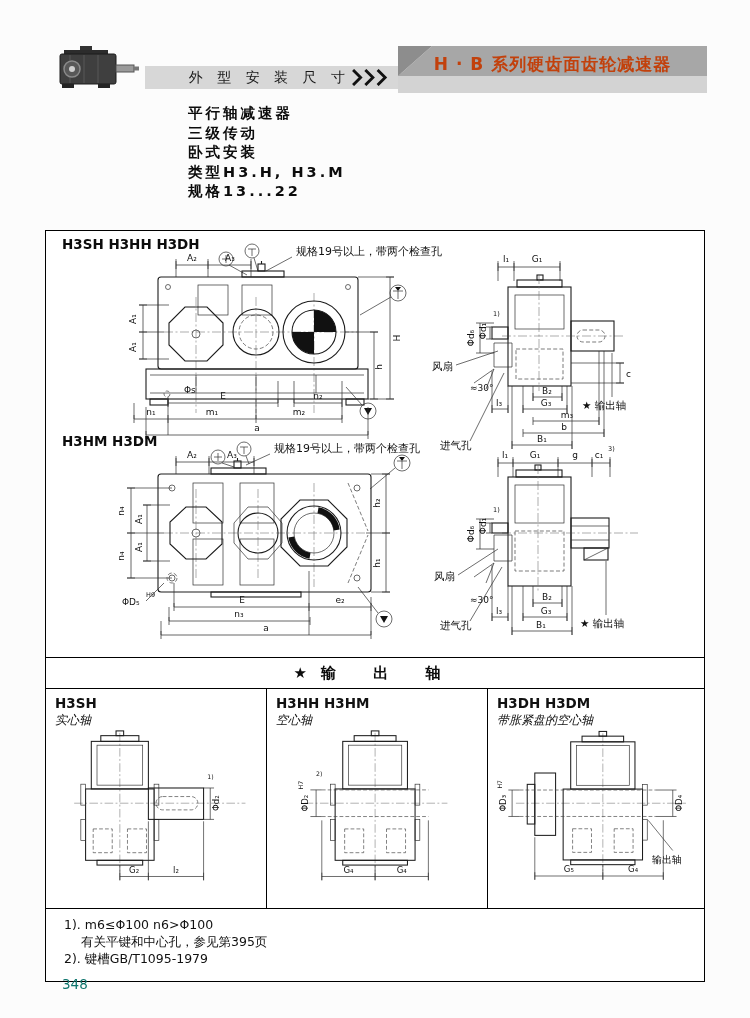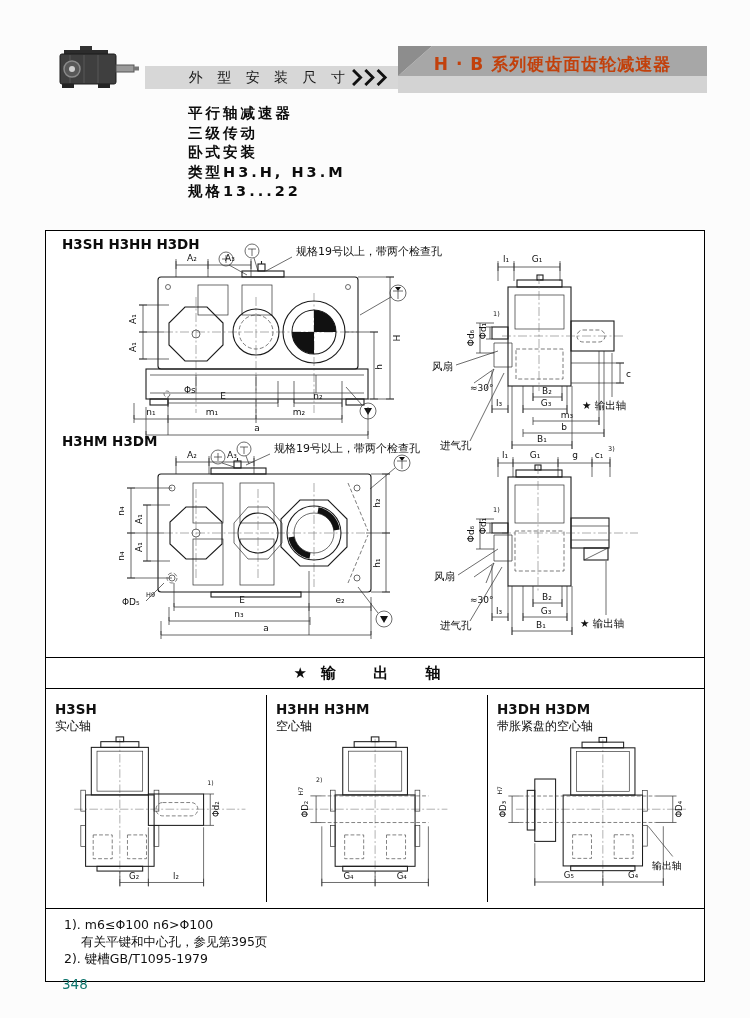--- a/index.html
+++ b/index.html
@@ -24,25 +24,25 @@
   .intro{position:absolute;left:188px;top:104px;font-weight:bold;font-size:14.5px;
          letter-spacing:3px;line-height:19.5px;color:#0c0c0c;}
 
   
   .main-box{position:absolute;left:45px;top:210px;width:660px;height:752px;
             border:1.6px solid #000;box-sizing:border-box;background:#fff;margin-top:20px;}
   .out-hdr{height:30px;border-top:1.6px solid #000;border-bottom:1.6px solid #000;
            display:flex;align-items:center;justify-content:center;gap:14px;
            font-size:15px;font-weight:bold;color:#0c0c0c;}
   .out-hdr .title{letter-spacing:16px;text-indent:0;}
-  .cols{display:flex;height:219px;align-items:center;}
+  .cols{display:flex;height:219px;}
   .col{flex:1;padding:6px 9px;box-sizing:border-box;}
   .col+.col{border-left:1.4px solid #000;}
   .col .model{font-size:13.5px;font-weight:bold;}
-  .col .type{font-size:12px;margin-top:1px;}
+  .col .type{font-size:12px;margin-top:1px;font-style:italic;}
   .fnotes{border-top:1.4px solid #000;padding:7px 6px 0 18px;font-size:12.5px;line-height:17px;color:#111;}
   .fn-indent{padding-left:17px;}
   .pageno{position:absolute;left:62px;top:976px;font-size:13.5px;color:#0f766e;}
 
   
   svg text{font-family:"DejaVu Sans","Liberation Sans",sans-serif;}
   .ln{stroke:#1c1c1c;stroke-width:1.1;fill:none;}
   .lt{stroke:#2e2e2e;stroke-width:0.7;fill:none;}
   .dim{stroke:#333;stroke-width:0.75;fill:none;}
   .dsh{stroke:#444;stroke-width:0.7;stroke-dasharray:4 2.2;fill:none;}

